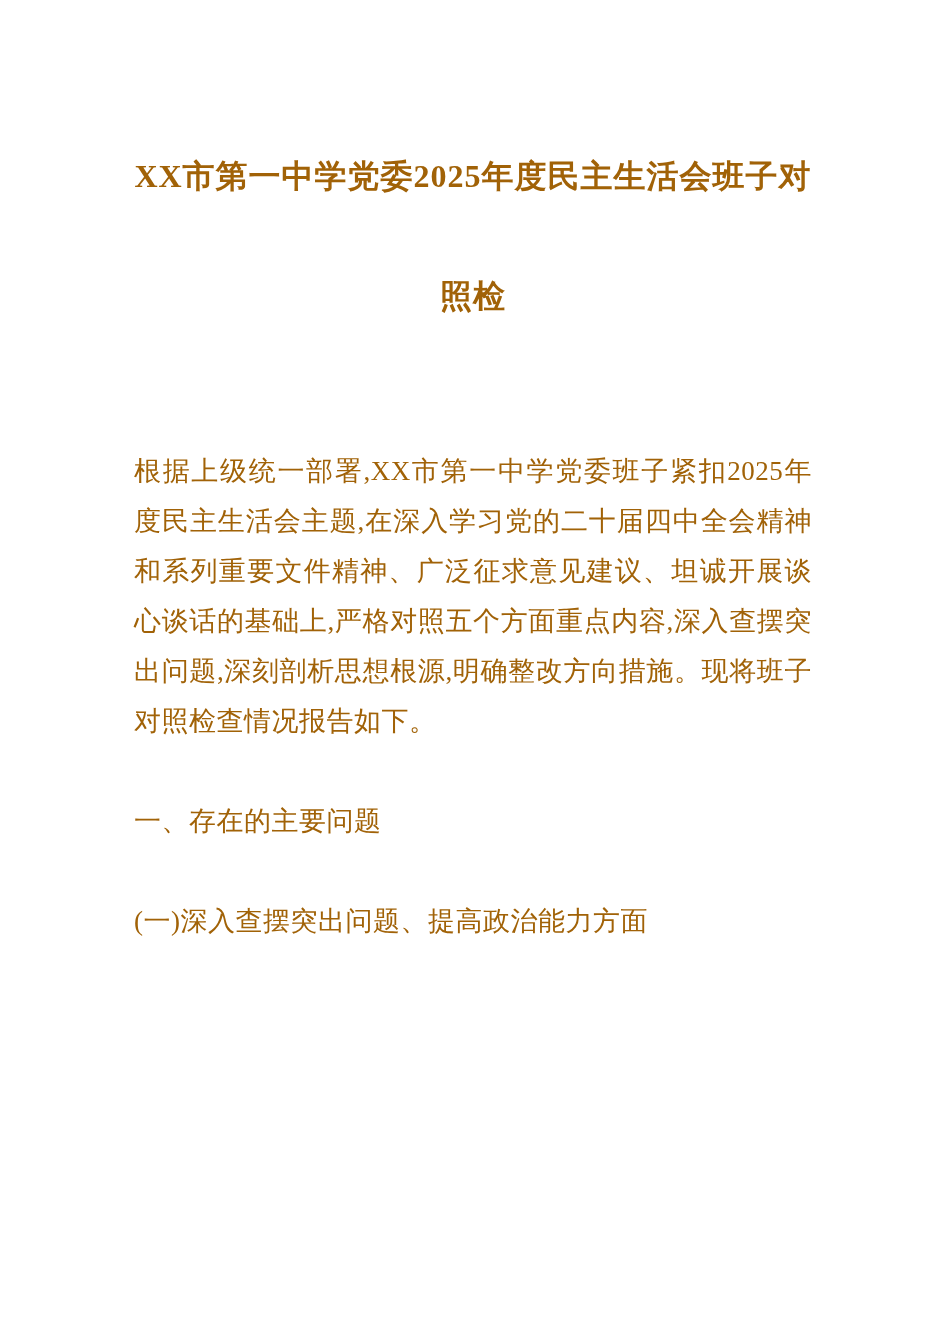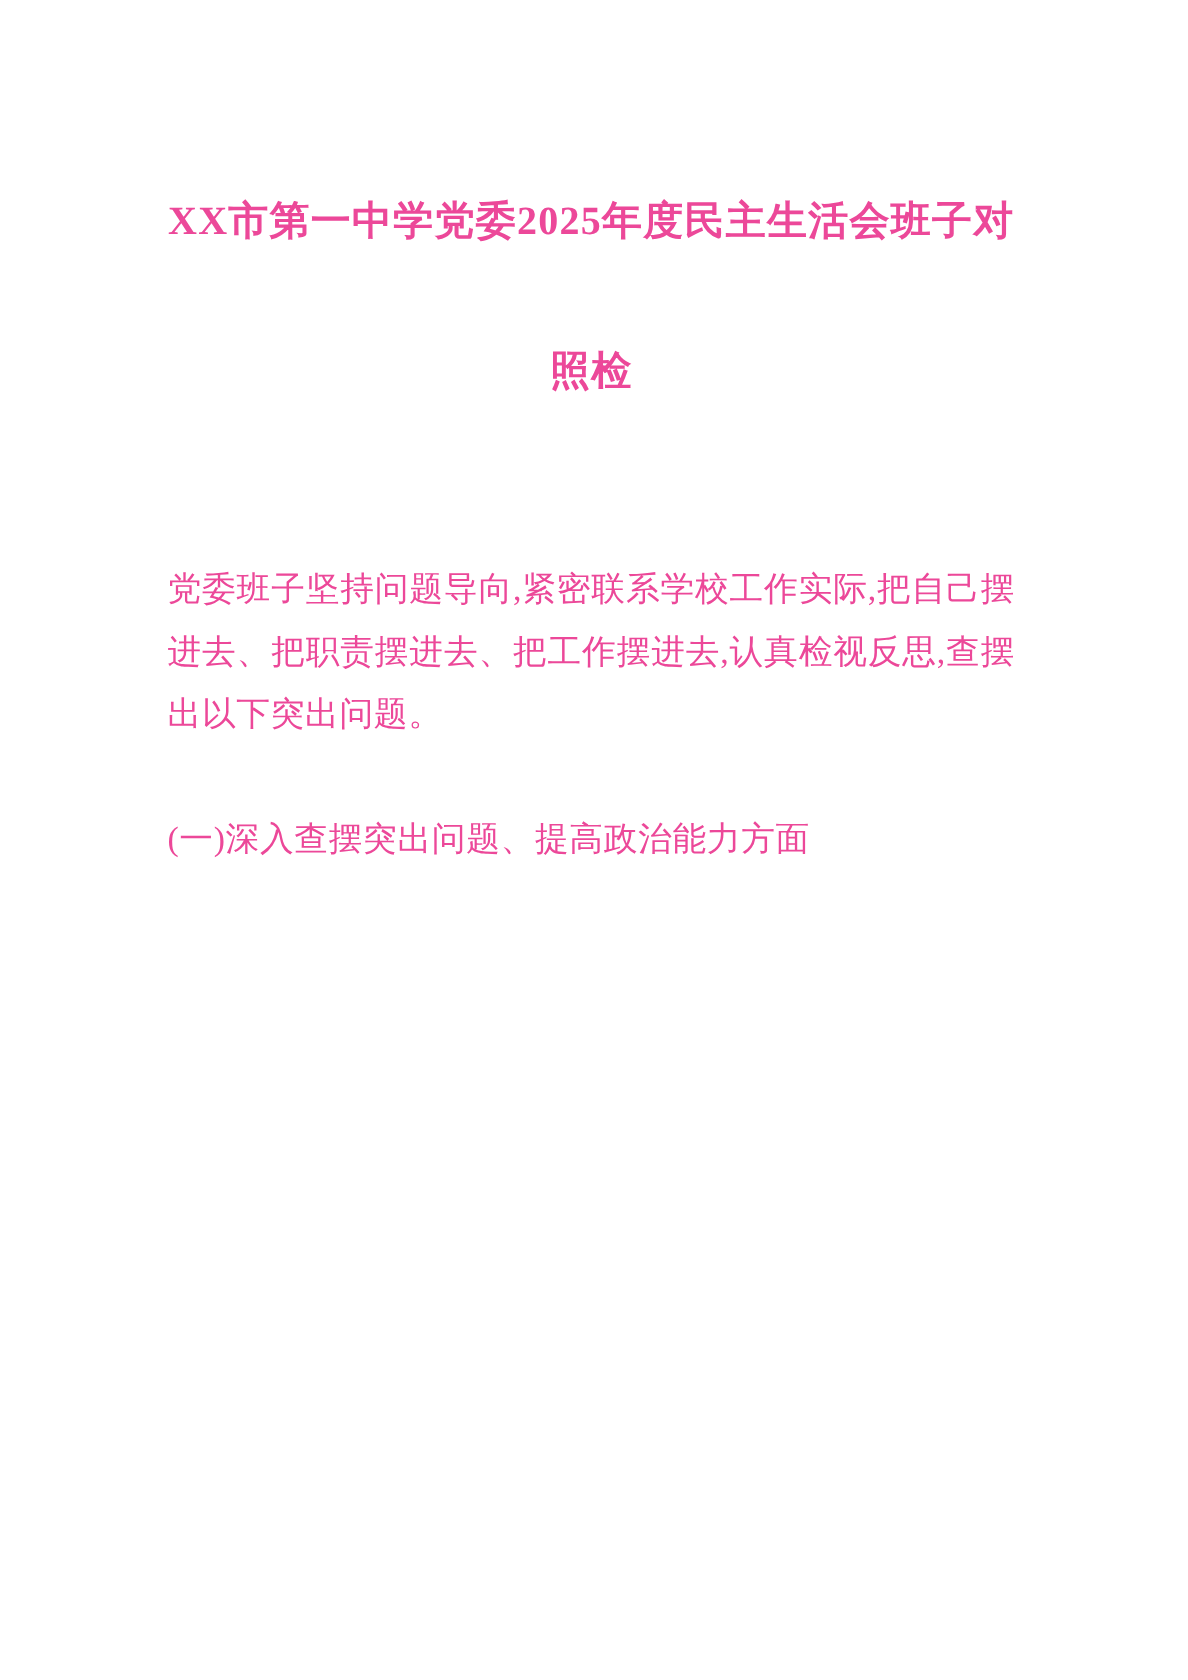--- a/index.html
+++ b/index.html
@@ -8,21 +8,21 @@
     background: #ffffff;
   }
 
   .page {
     position: relative;
     width: 950px;
     height: 1144px;
     background: #ffffff;
     overflow: hidden;
     font-family: "Liberation Serif", "DejaVu Serif", serif;
-    color: #ec4899;
+    color: #a16207;
   }
 
   .doc-content {
     padding: 116px 138px 0 134px;
   }
 
   .doc-title {
     font-size: 32px;
     font-weight: bold;
     line-height: 120px;
@@ -55,20 +55,21 @@
 </head>
 <body>
 
 <div class="page">
   <div class="doc-content">
 
     <h1 class="doc-title">
       <span class="title-line">XX市第一中学党委2025年度民主生活会班子对照检</span>
     </h1>
 
+    <p class="body-para">根据上级统一部署,XX市第一中学党委班子紧扣2025年度民主生活会主题,在深入学习党的二十届四中全会精神和系列重要文件精神、广泛征求意见建议、坦诚开展谈心谈话的基础上,严格对照五个方面重点内容,深入查摆突出问题,深刻剖析思想根源,明确整改方向措施。现将班子对照检查情况报告如下。</p>
 
+    <p class="section-heading">一、存在的主要问题</p>
 
-    <p class="body-para">党委班子坚持问题导向,紧密联系学校工作实际,把自己摆进去、把职责摆进去、把工作摆进去,认真检视反思,查摆出以下突出问题。</p>
 
     <p class="section-heading">(一)深入查摆突出问题、提高政治能力方面</p>
 
   </div>
 </div>
 
 </body></html>

